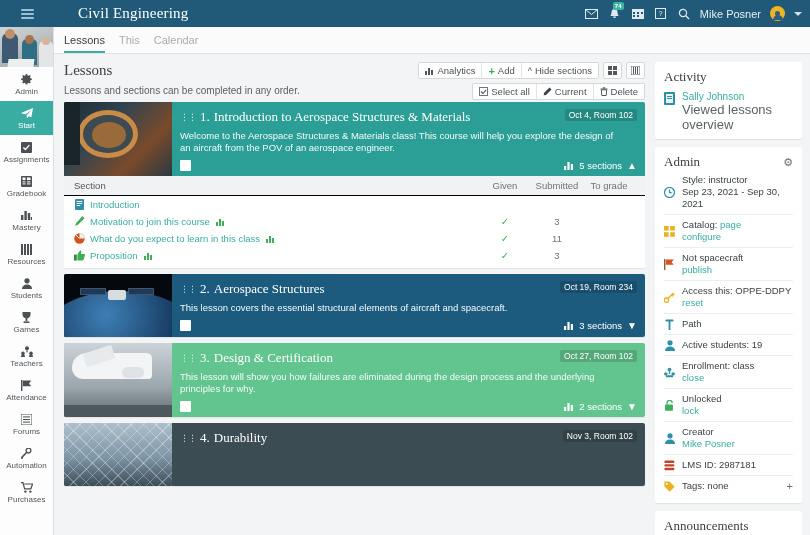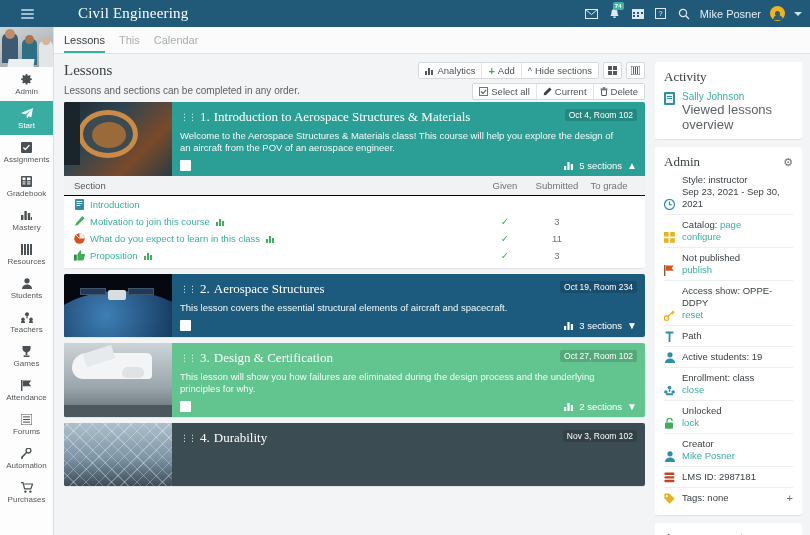--- a/index.html
+++ b/index.html
@@ -131,21 +131,21 @@
   .ico-sm { width:11px;height:11px; display:flex;align-items:center;justify-content:center;}
 
   
   .rail { width:155px; flex:0 0 155px; padding:8px 8px 8px 0; overflow:hidden; background:#f2f4f5;}
   .card { background:#fff; border-radius:2px; box-shadow:0 1px 1px rgba(0,0,0,.07); margin-bottom:8px; padding:7px 9px;}
   .card-title { font-family:"Liberation Serif",serif; font-size:13px; color:#3b4144; display:flex; align-items:center;}
   .card-title .ct-act { margin-left:auto; cursor:pointer; color:#6b7174; font-size:11px;}
   .act-row { display:flex; gap:6px; margin-top:6px; align-items:flex-start;}
   .act-name { color:#3aada3; font-size:10px; cursor:pointer;}
   .act-sub { color:#5c6265; font-size:13px; }
-  .adm-row { display:flex; gap:7px; padding:4px 0; border-bottom:1px solid #eceeef; align-items:flex-end;}
+  .adm-row { display:flex; gap:7px; padding:4px 0; border-bottom:1px solid #eceeef; align-items:center;}
   .adm-row:last-child { border-bottom:none;}
   .adm-txt { font-size:9.5px; color:#3b4144; line-height:12px; flex:1;}
   .adm-link { color:#3aada3; cursor:pointer;}
   .adm-plus { color:#6b7174; cursor:pointer; font-size:11px; line-height:11px;}
   .ann-row { display:flex; gap:7px; align-items:center; margin-top:6px;}
 </style>
 </head>
 <body>
 
 <div class="app">
@@ -285,39 +285,39 @@
             <span class="si-ico">
               <svg width="10" height="11" viewBox="0 0 10 11">
                 <circle cx="5" cy="2.8" r="2.6"></circle>
                 <path d="M0 11c0-3 2.2-4.6 5-4.6S10 8 10 11z"></path>
               </svg>
             </span>
             <span class="si-lbl">Students</span>
           </div>
           <div class="side-item">
             <span class="si-ico">
+              <svg width="11" height="11" viewBox="0 0 11 11">
+                <path d="M1.5 0h8v2.6c0 2.2-1.6 3.8-4 3.8S1.5 4.8 1.5 2.6z"></path>
+                <rect x="4.6" y="6" width="1.8" height="3"></rect>
+                <rect x="2.6" y="9.4" width="5.8" height="1.6"></rect>
+              </svg>
+            </span>
+            <span class="si-lbl">Games</span>
+          </div>
+          <div class="side-item">
+            <span class="si-ico">
               <svg width="12" height="11" viewBox="0 0 12 11">
                 <circle cx="6" cy="2.2" r="2"></circle>
                 <circle cx="2" cy="7.4" r="1.8"></circle>
                 <circle cx="10" cy="7.4" r="1.8"></circle>
                 <path d="M0 11c0-1.7 .9-2.4 2-2.4S4 9.3 4 11zM8 11c0-1.7 .9-2.4 2-2.4s2 .7 2 2.4z"></path>
                 <rect x="5.4" y="4.2" width="1.2" height="2.2"></rect>
               </svg>
             </span>
             <span class="si-lbl">Teachers</span>
-          </div>
-          <div class="side-item">
-            <span class="si-ico">
-              <svg width="11" height="11" viewBox="0 0 11 11">
-                <path d="M1.5 0h8v2.6c0 2.2-1.6 3.8-4 3.8S1.5 4.8 1.5 2.6z"></path>
-                <rect x="4.6" y="6" width="1.8" height="3"></rect>
-                <rect x="2.6" y="9.4" width="5.8" height="1.6"></rect>
-              </svg>
-            </span>
-            <span class="si-lbl">Games</span>
           </div>
           <div class="side-item">
             <span class="si-ico">
               <svg width="11" height="11" viewBox="0 0 11 11">
                 <rect x="0" y="0" width="1.4" height="11"></rect>
                 <path d="M1.8 .6h8.4L8 3.4l2.2 2.8H1.8z"></path>
               </svg>
             </span>
             <span class="si-lbl">Attendance</span>
           </div>
@@ -678,31 +678,31 @@
                   </span>
                   <span class="adm-txt"><span>Catalog:</span> <span class="adm-link">page</span><br><span class="adm-link">configure</span></span>
                 </div>
                 <div class="adm-row">
                   <span class="ico-sm" style="flex:0 0 11px;margin-top:1px">
                     <svg width="11" height="11" viewBox="0 0 11 11">
                       <rect x="0" y="0" width="1.4" height="11" fill="#8a5a3a"></rect>
                       <path d="M1.8 .6h8L7.6 3.2 9.8 5.8H1.8z" fill="#d4541f"></path>
                     </svg>
                   </span>
-                  <span class="adm-txt"><span>Not published</span><br><span class="adm-link">publish</span></span>
+                  <span class="adm-txt"><span>Not spacecraft</span><br><span class="adm-link">publish</span></span>
                 </div>
                 <div class="adm-row">
                   <span class="ico-sm" style="flex:0 0 11px;margin-top:1px">
                     <svg width="12" height="11" viewBox="0 0 12 11">
                       <circle cx="2.6" cy="8.4" r="2.4" fill="none" stroke="#e8b31f" stroke-width="1.5"></circle>
                       <path d="M4.3 6.7L10.5 .6" stroke="#e8b31f" stroke-width="1.6" fill="none"></path>
                       <path d="M8.4 2.7l1.4 1.4M9.8 1.3l1.4 1.4" stroke="#e8b31f" stroke-width="1.4" fill="none"></path>
                     </svg>
                   </span>
-                  <span class="adm-txt"><span>Access show: OPPE-DDPY</span><br><span class="adm-link">reset</span></span>
+                  <span class="adm-txt"><span>Access this: OPPE-DDPY</span><br><span class="adm-link">reset</span></span>
                 </div>
                 <div class="adm-row">
                   <span class="ico-sm" style="flex:0 0 11px;margin-top:1px">
                     <svg width="11" height="11" viewBox="0 0 11 11">
                       <rect x="4.6" y="2" width="1.8" height="9" fill="#2d8fa8"></rect>
                       <rect x="1.4" y="0.4" width="8.2" height="2" rx="1" fill="#2d8fa8"></rect>
                     </svg>
                   </span>
                   <span class="adm-txt"><span>Path</span></span>
                 </div>

